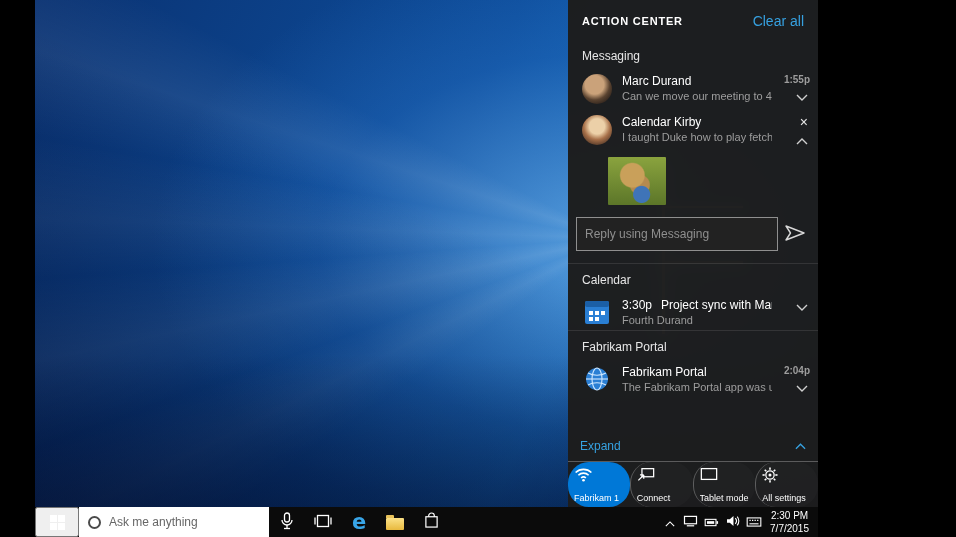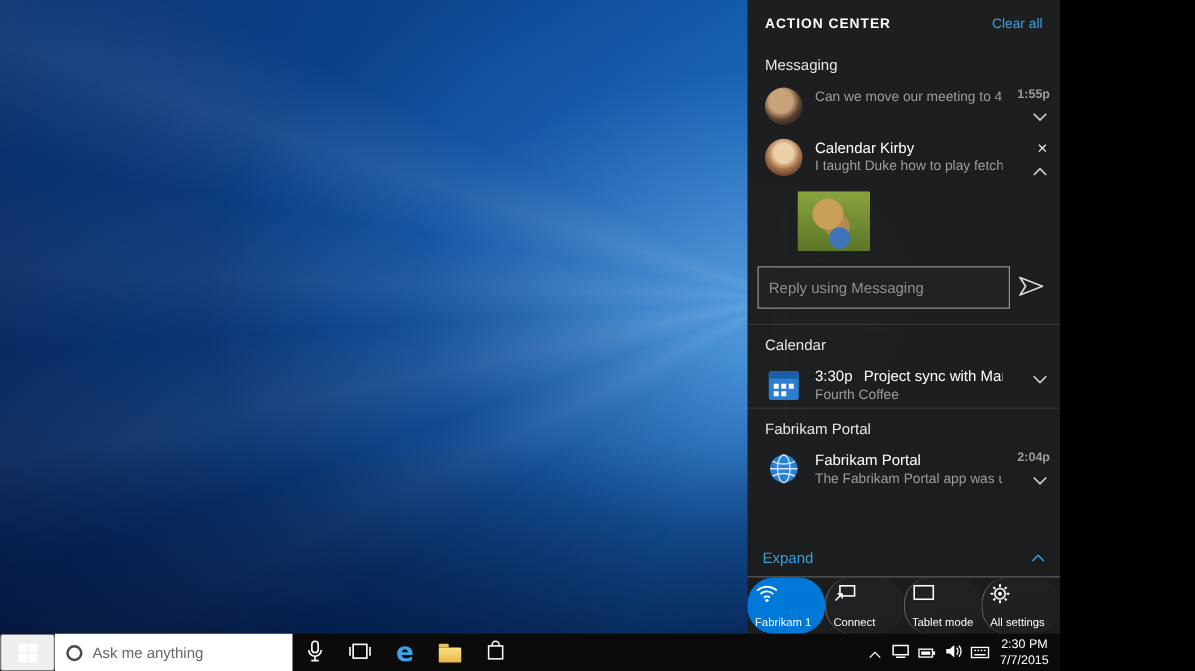--- a/index.html
+++ b/index.html
@@ -1,18 +1,18 @@
 <!DOCTYPE html>
 <html style="--accent: #0078d7; --link: #36a1e0; --edge-blue: #38a5e8;"><head>
 <meta charset="utf-8">
 <style>
   * { margin:0; padding:0; box-sizing:border-box; }
   html,body { width:956px; height:537px; overflow:hidden; background:#000;
               font-family:"Liberation Sans", sans-serif; }
-  .stage { position:relative; width:848px; height:537px; overflow:hidden; }
+  .stage { position:relative; width:783px; height:537px; overflow:hidden;margin-left:35px; }
 
   
   .desktop { position:absolute; inset:0 0 30px 0;
     background:
       conic-gradient(from 0deg at 74% 47%,
         rgba(255,255,255,0) 0deg 235deg,
         rgba(255,255,255,0.06) 243deg, rgba(255,255,255,0) 250deg,
         rgba(255,255,255,0.08) 258deg, rgba(255,255,255,0) 266deg,
         rgba(255,255,255,0.06) 272deg, rgba(255,255,255,0) 280deg,
         rgba(255,255,255,0.07) 288deg, rgba(255,255,255,0) 297deg 360deg),
@@ -30,21 +30,21 @@
   .glow-h2 { left:629px; top:261px; width:79px; height:3px;
     box-shadow:0 0 14px 4px rgba(190,225,255,0.9); }
 
   
   .action-center { position:absolute; top:0; right:0; bottom:30px; width:250px;
     background:rgba(29,29,29,0.98); color:#fff; display:flex; flex-direction:column;
     z-index:20; font-size:12px; }
   .ac-header { display:flex; justify-content:space-between; align-items:center;
     padding:13px 14px 11px 14px; }
   .ac-title { font-size:11px; font-weight:bold; letter-spacing:0.8px; color:#fff; }
-  .ac-link { color:var(--link); font-size:11px; text-decoration:none; cursor:pointer; }
+  .ac-link { color:var(--link); font-size:14px; text-decoration:none; cursor:pointer; }
   .ac-section { border-top:1px solid rgba(255,255,255,0.10); }
   .ac-section.first { border-top:none; }
   .sec-label { padding:9px 14px 5px 14px; color:#e6e6e6; font-size:12px; }
 
   .notif { display:flex; padding:6px 8px 4px 14px; }
   .avatar { width:30px; height:30px; border-radius:50%; margin-right:10px; flex:none; }
   .avatar-marc { background:radial-gradient(circle at 42% 36%, #caa27a 0 36%, #5a4330 58%, #241c18 85%); }
   .avatar-brittany { background:radial-gradient(circle at 50% 38%, #ecd0a8 0 32%, #a8714a 55%, #4a3224 85%); }
   .app-icon { width:26px; height:26px; margin:1px 12px 0 2px; flex:none; }
   .notif-text { flex:1; min-width:0; }
@@ -130,20 +130,21 @@
       <span class="ac-title">ACTION CENTER</span>
       <a class="ac-link">Clear all</a>
     </div>
 
     <div class="ac-section first">
       <div class="sec-label">Messaging</div>
 
       <div class="notif">
         <div class="avatar avatar-marc"></div>
         <div class="notif-text">
+          <div class="notif-title">Marc Durand</div>
           <div class="notif-body">Can we move our meeting to 4pm?</div>
         </div>
         <div class="notif-side">
           <span class="notif-time">1:55p</span>
           <button class="icon-btn">
             <span>
               <svg width="12" height="7" viewBox="0 0 12 7">
                   <polyline points="1,1 6,6 11,1" fill="none" stroke="#d0d0d0" stroke-width="1.4"></polyline>
                 </svg>
             </span>
@@ -198,21 +199,21 @@
                 <rect x="17" y="12" width="4" height="4"></rect>
                 <rect x="5" y="18" width="4" height="4"></rect>
                 <rect x="11" y="18" width="4" height="4"></rect>
               </g>
           </svg>
         </span>
         <div class="notif-text">
           <div class="notif-title">
             <span class="evt-time">3:30p</span><span>Project sync with Marc</span>
           </div>
-          <div class="notif-body">Fourth Coffee</div>
+          <div class="notif-body">Fourth Durand</div>
         </div>
         <div class="notif-side">
           <button class="icon-btn">
             <span>
               <svg width="12" height="7" viewBox="0 0 12 7">
                   <polyline points="1,1 6,6 11,1" fill="none" stroke="#d0d0d0" stroke-width="1.4"></polyline>
                 </svg>
             </span>
           </button>
         </div>

